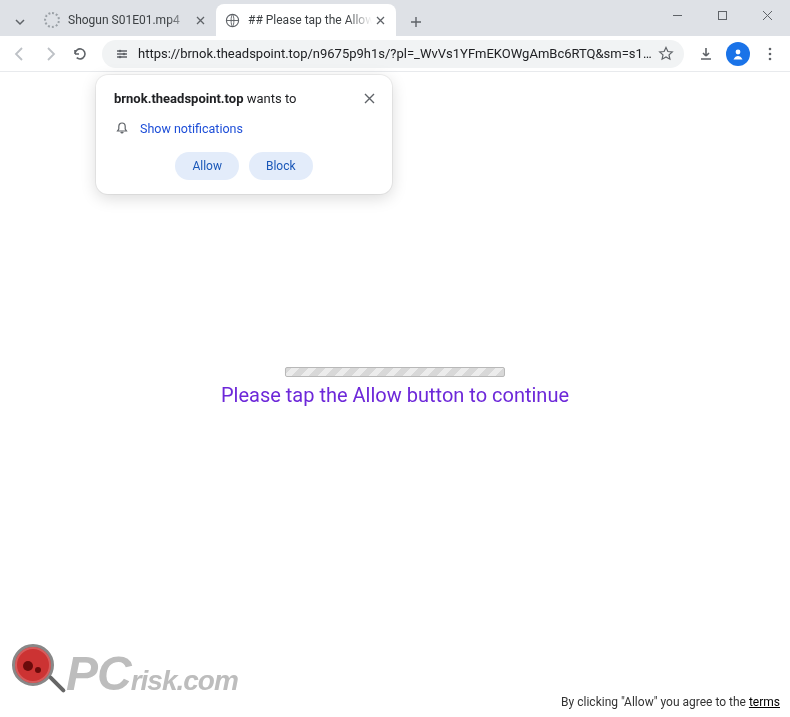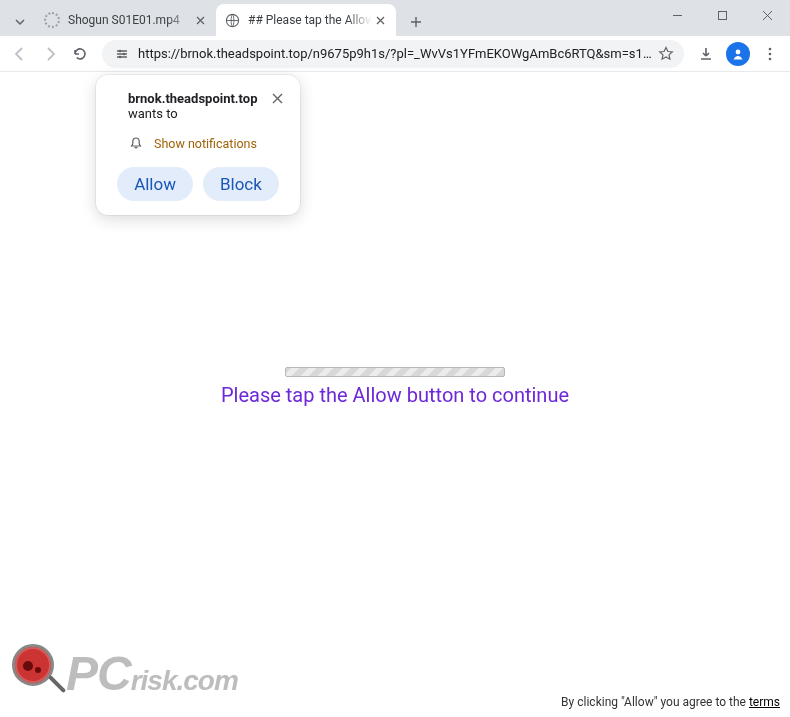--- a/index.html
+++ b/index.html
@@ -154,61 +154,61 @@
     
     .viewport {
       position: relative;
       background: #fff;
       height: 645px;
     }
     
     .perm-bubble {
       position: absolute;
       left: 96px; top: 3px;
-      width: 204px;
+      width: 296px;
       background: #fff;
       border-radius: 12px;
       box-shadow: 0 4px 16px rgba(0,0,0,0.15), 0 0 0 1px rgba(0,0,0,0.05);
-      padding: 16px 32px 14px;
+      padding: 16px 18px 14px;
       z-index: 10;
     }
     .perm-title {
       font-size: 13px;
       color: #202124;
       margin-bottom: 14px;
     }
     .perm-title b { font-weight: 700; }
     .perm-close {
       position: absolute;
       right: 14px; top: 14px;
       width: 18px; height: 18px;
       display: flex; align-items: center; justify-content: center;
       color: #5f6368;
       cursor: pointer;
       font-size: 14px;
     }
     .perm-row {
       display: flex; align-items: center;
       font-size: 12.5px;
-      color: #a16207;
+      color: #1d4ed8;
       margin-bottom: 16px;
     }
     .perm-row .bell {
       width: 16px; height: 16px;
       margin-right: 10px;
       display: flex; align-items: center; justify-content: center;
     }
     .perm-actions {
       display: flex; justify-content: center; gap: 10px;
     }
     .perm-actions button {
       border: none;
       background: #e3ecfa;
       color: #1a57b8;
-      font-size: 17px;
+      font-size: 12px;
       padding: 7px 17px;
       border-radius: 18px;
       cursor: pointer;
       font-family: inherit;
     }
     
     .page-center {
       position: absolute;
       left: 50%; top: 295px;
       transform: translateX(-50%);

